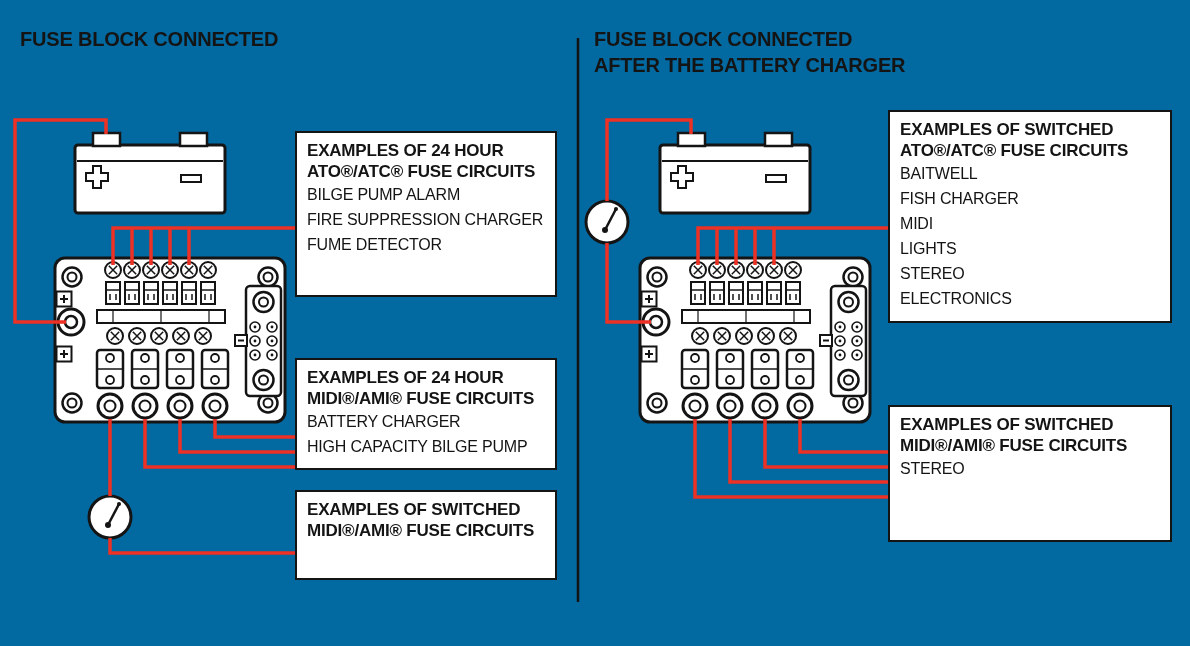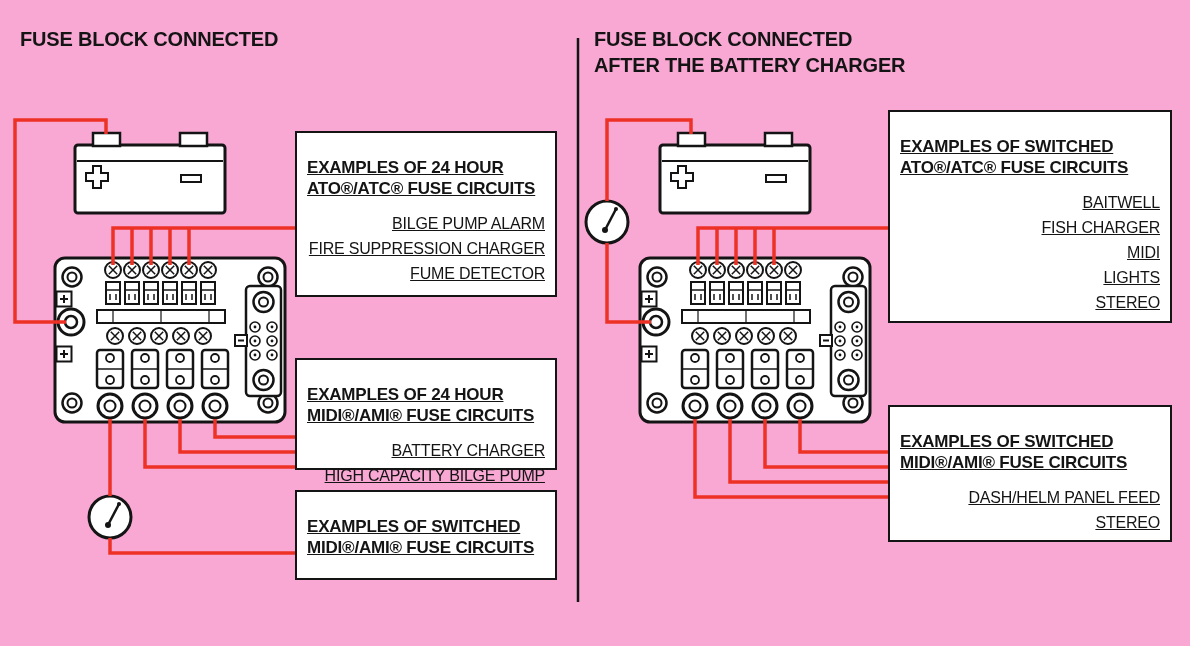--- a/index.html
+++ b/index.html
@@ -1,26 +1,26 @@
 <!DOCTYPE html>
 <html style="--red: #ed3124; --ink: #141414;"><head>
 <meta charset="utf-8">
 <style>
   :root { --red:#ed3124; --ink:#141414; }
   * { box-sizing: border-box; }
   html, body { margin:0; padding:0; background:#fff; }
   .canvas {
-    position:relative; width:1190px; height:646px; background:#f9a8d4;
+    position:relative; width:1190px; height:646px; background:#0369a1;
     font-family:"Liberation Sans", sans-serif; color:var(--ink); overflow:hidden;
   }
   .gfx { position:absolute; left:0; top:0; }
   .panel-title { position:absolute; font-weight:bold; font-size:20px; line-height:26px; letter-spacing:-0.2px; }
-  .callout { position:absolute; border:2.5px solid var(--ink); background:#fff; padding:24px 10px;text-decoration:underline; }
+  .callout { position:absolute; border:2.5px solid var(--ink); background:#fff; padding:7px 10px; }
   .callout-title { font-weight:bold; font-size:17px; line-height:21px; letter-spacing:-0.2px; }
-  .callout-items { margin-top:12px;text-align:right; }
+  .callout-items { margin-top:0; }
   .callout-item { font-size:16px; line-height:25px; letter-spacing:-0.2px; }
   svg .fw   { fill:#fff; stroke:var(--ink); }
   svg .ln   { fill:none; stroke:var(--ink); }
   svg .fill { fill:var(--ink); stroke:none; }
   svg .wire { fill:none; stroke:var(--red); stroke-width:3.5; stroke-linejoin:miter; }
 </style>
 </head>
 <body>
 
 <div class="canvas">
@@ -214,27 +214,27 @@
     <div class="callout-title">
       <div>EXAMPLES OF SWITCHED</div>
       <div>ATO®/ATC® FUSE CIRCUITS</div>
     </div>
     <div class="callout-items">
       <div class="callout-item">BAITWELL</div>
       <div class="callout-item">FISH CHARGER</div>
       <div class="callout-item">MIDI</div>
       <div class="callout-item">LIGHTS</div>
       <div class="callout-item">STEREO</div>
+      <div class="callout-item">ELECTRONICS</div>
     </div>
   </div>
 
   <div class="callout" style="left:888px; top:405px; width:284px; height:137px;">
     <div class="callout-title">
       <div>EXAMPLES OF SWITCHED</div>
       <div>MIDI®/AMI® FUSE CIRCUITS</div>
     </div>
     <div class="callout-items">
-      <div class="callout-item">DASH/HELM PANEL FEED</div>
       <div class="callout-item">STEREO</div>
     </div>
   </div>
 
 </div>
 
 </body></html>

